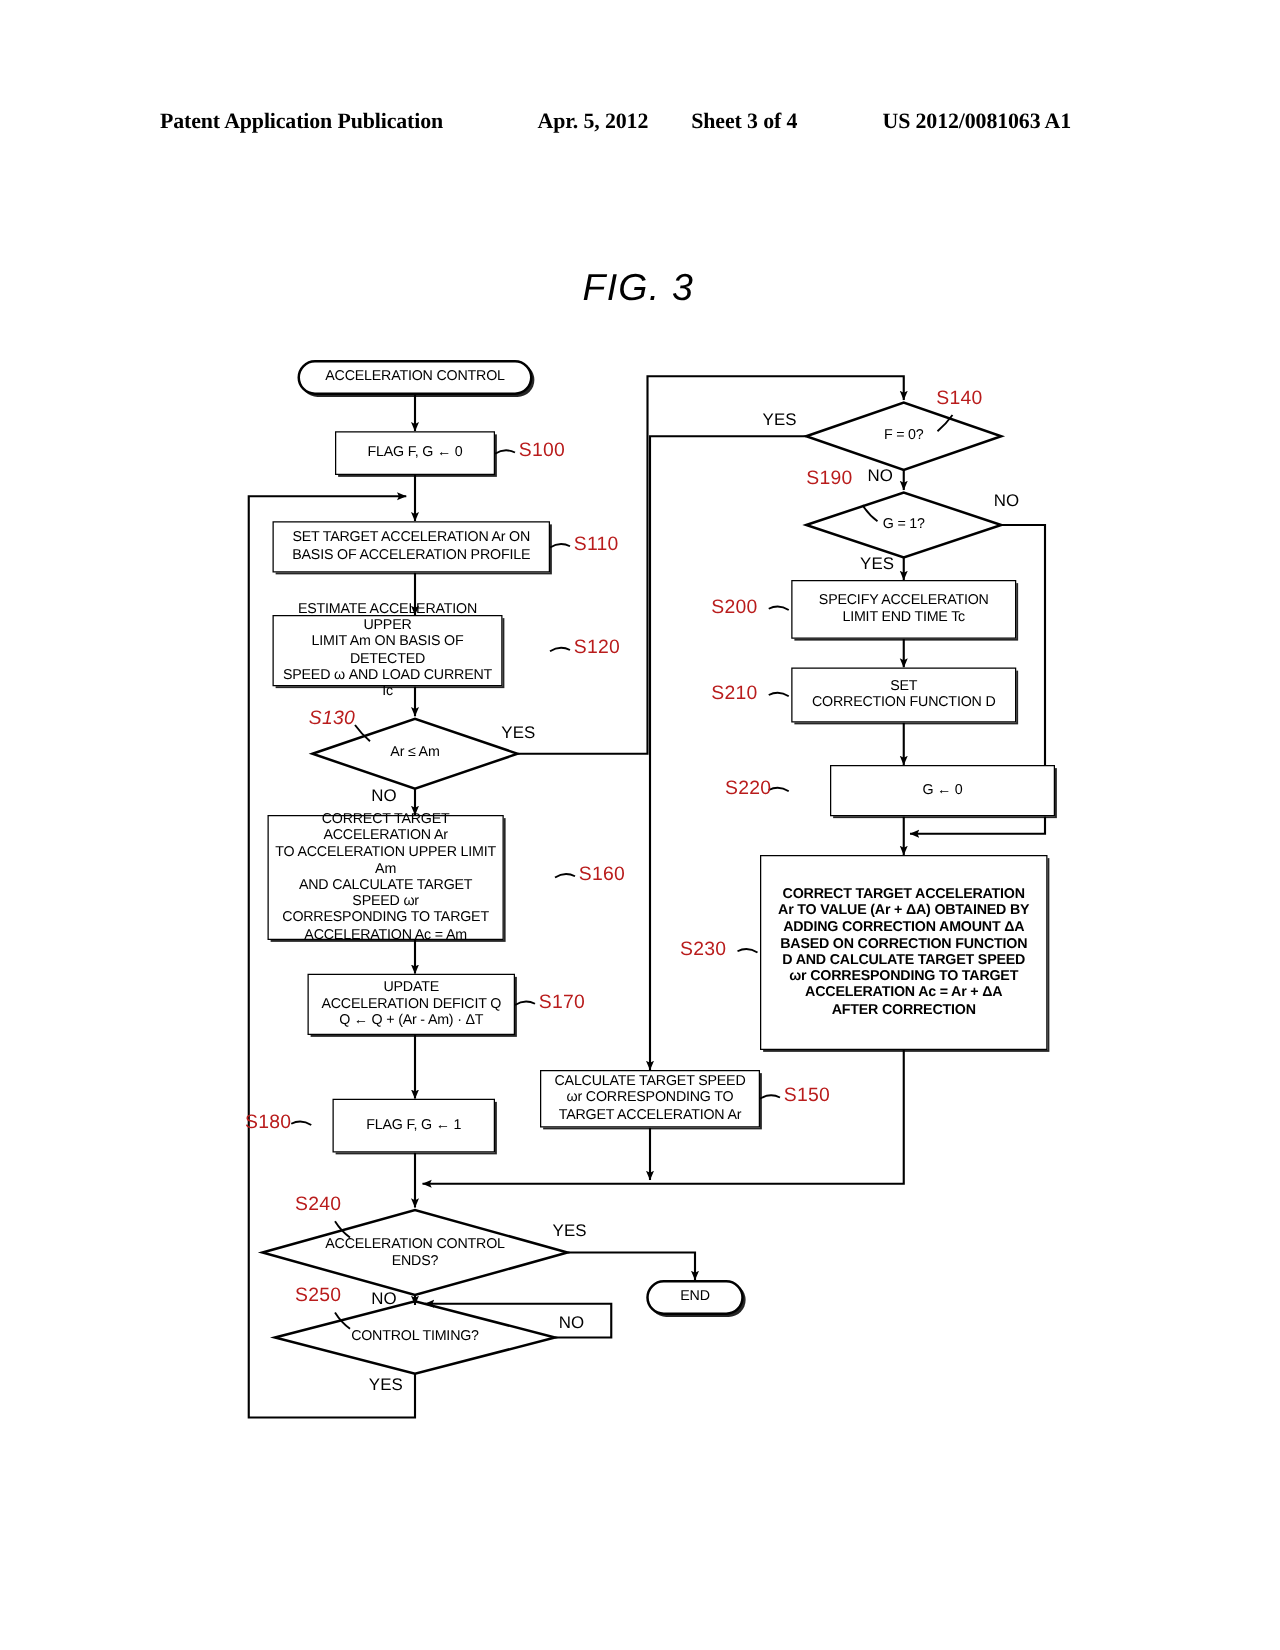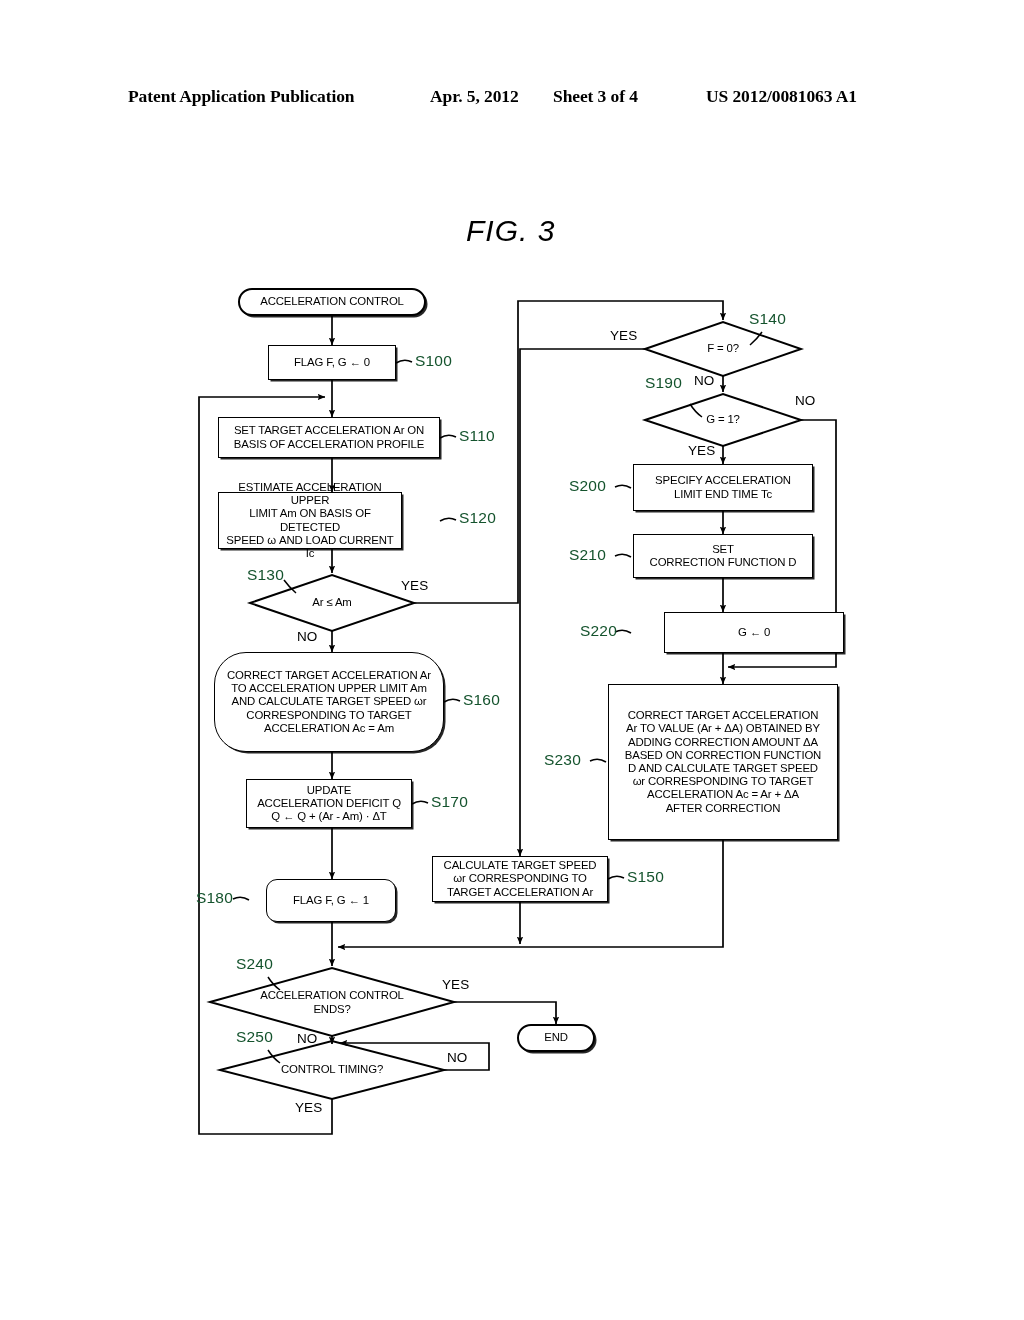--- a/index.html
+++ b/index.html
@@ -99,21 +99,21 @@
     background: transparent;
     white-space: pre-line;
   }
 
   
   .steptag {
     position: absolute;
     font-family: "Liberation Sans", sans-serif;
     font-size: 15.5px;
     letter-spacing: 0.2px;
-    color: #14532d;
+    color: #b91c1c;
     white-space: nowrap;
   }
 
   
   .branch {
     position: absolute;
     font-family: "Liberation Sans", sans-serif;
     font-size: 13.5px;
     letter-spacing: 0.1px;
     color: #000;
@@ -211,35 +211,35 @@
     <span class="txt">SET TARGET ACCELERATION Ar ON
 BASIS OF ACCELERATION PROFILE</span>
   </div>
 
   <div class="node proc" style="left:218px; top:492px; width:184px; height:57px;">
     <span class="txt">ESTIMATE ACCELERATION UPPER
 LIMIT Am ON BASIS OF DETECTED
 SPEED ω AND LOAD CURRENT Ic</span>
   </div>
 
-  <div class="node proc" style="left:214px; top:652px; width:230px; height:100px;border-radius:32px;">
+  <div class="node proc" style="left:214px; top:652px; width:189px; height:100px;">
     <span class="txt">CORRECT TARGET ACCELERATION Ar
 TO ACCELERATION UPPER LIMIT Am
 AND CALCULATE TARGET SPEED ωr
 CORRESPONDING TO TARGET
 ACCELERATION Ac = Am</span>
   </div>
 
   <div class="node proc" style="left:246px; top:779px; width:166px; height:49px;">
     <span class="txt">UPDATE
 ACCELERATION DEFICIT Q
 Q ← Q + (Ar - Am) · ΔT</span>
   </div>
 
-  <div class="node proc" style="left:266px; top:879px; width:130px; height:43px;border-radius:11px;">
+  <div class="node proc" style="left:266px; top:879px; width:130px; height:43px;">
     <span class="txt">FLAG F, G ← 1</span>
   </div>
 
   <div class="node proc" style="left:432px; top:856px; width:176px; height:46px;">
     <span class="txt">CALCULATE TARGET SPEED
 ωr CORRESPONDING TO
 TARGET ACCELERATION Ar</span>
   </div>
 
   <div class="node proc" style="left:633px; top:464px; width:180px; height:47px;">
@@ -249,21 +249,21 @@
 
   <div class="node proc" style="left:633px; top:534px; width:180px; height:44px;">
     <span class="txt">SET
 CORRECTION FUNCTION D</span>
   </div>
 
   <div class="node proc" style="left:633px; top:612px; width:180px; height:41px;margin-left:31px;">
     <span class="txt">G ← 0</span>
   </div>
 
-  <div class="node proc" style="left:608px; top:684px; width:230px; height:156px;">
+  <div class="node proc" style="left:608px; top:684px; width:230px; height:156px;font-weight:bold;">
     <span class="txt">CORRECT TARGET ACCELERATION
 Ar TO VALUE (Ar + ΔA) OBTAINED BY
 ADDING CORRECTION AMOUNT ΔA
 BASED ON CORRECTION FUNCTION
 D AND CALCULATE TARGET SPEED
 ωr CORRESPONDING TO TARGET
 ACCELERATION Ac = Ar + ΔA
 AFTER CORRECTION</span>
   </div>
 
@@ -309,21 +309,21 @@
       <path d="M631,633 q-8,-5 -16,-1"></path>
       <path d="M606,762 q-8,-5 -16,-1"></path>
       <path d="M268,977 q5,8 12,13"></path>
       <path d="M268,1050 q5,8 12,13"></path>
     </g>
   </svg>
 
   <div class="steptag" style="left:415px; top:352px;">S100</div>
   <div class="steptag" style="left:459px; top:427px;">S110</div>
   <div class="steptag" style="left:459px; top:509px;">S120</div>
-  <div class="steptag" style="left:247px; top:566px;">S130</div>
+  <div class="steptag" style="left:247px; top:566px;font-style:italic;">S130</div>
   <div class="steptag" style="left:463px; top:691px;">S160</div>
   <div class="steptag" style="left:431px; top:793px;">S170</div>
   <div class="steptag" style="left:196px; top:889px;">S180</div>
   <div class="steptag" style="left:627px; top:868px;">S150</div>
   <div class="steptag" style="left:749px; top:310px;">S140</div>
   <div class="steptag" style="left:645px; top:374px;">S190</div>
   <div class="steptag" style="left:569px; top:477px;">S200</div>
   <div class="steptag" style="left:569px; top:546px;">S210</div>
   <div class="steptag" style="left:580px; top:622px;">S220</div>
   <div class="steptag" style="left:544px; top:751px;">S230</div>

